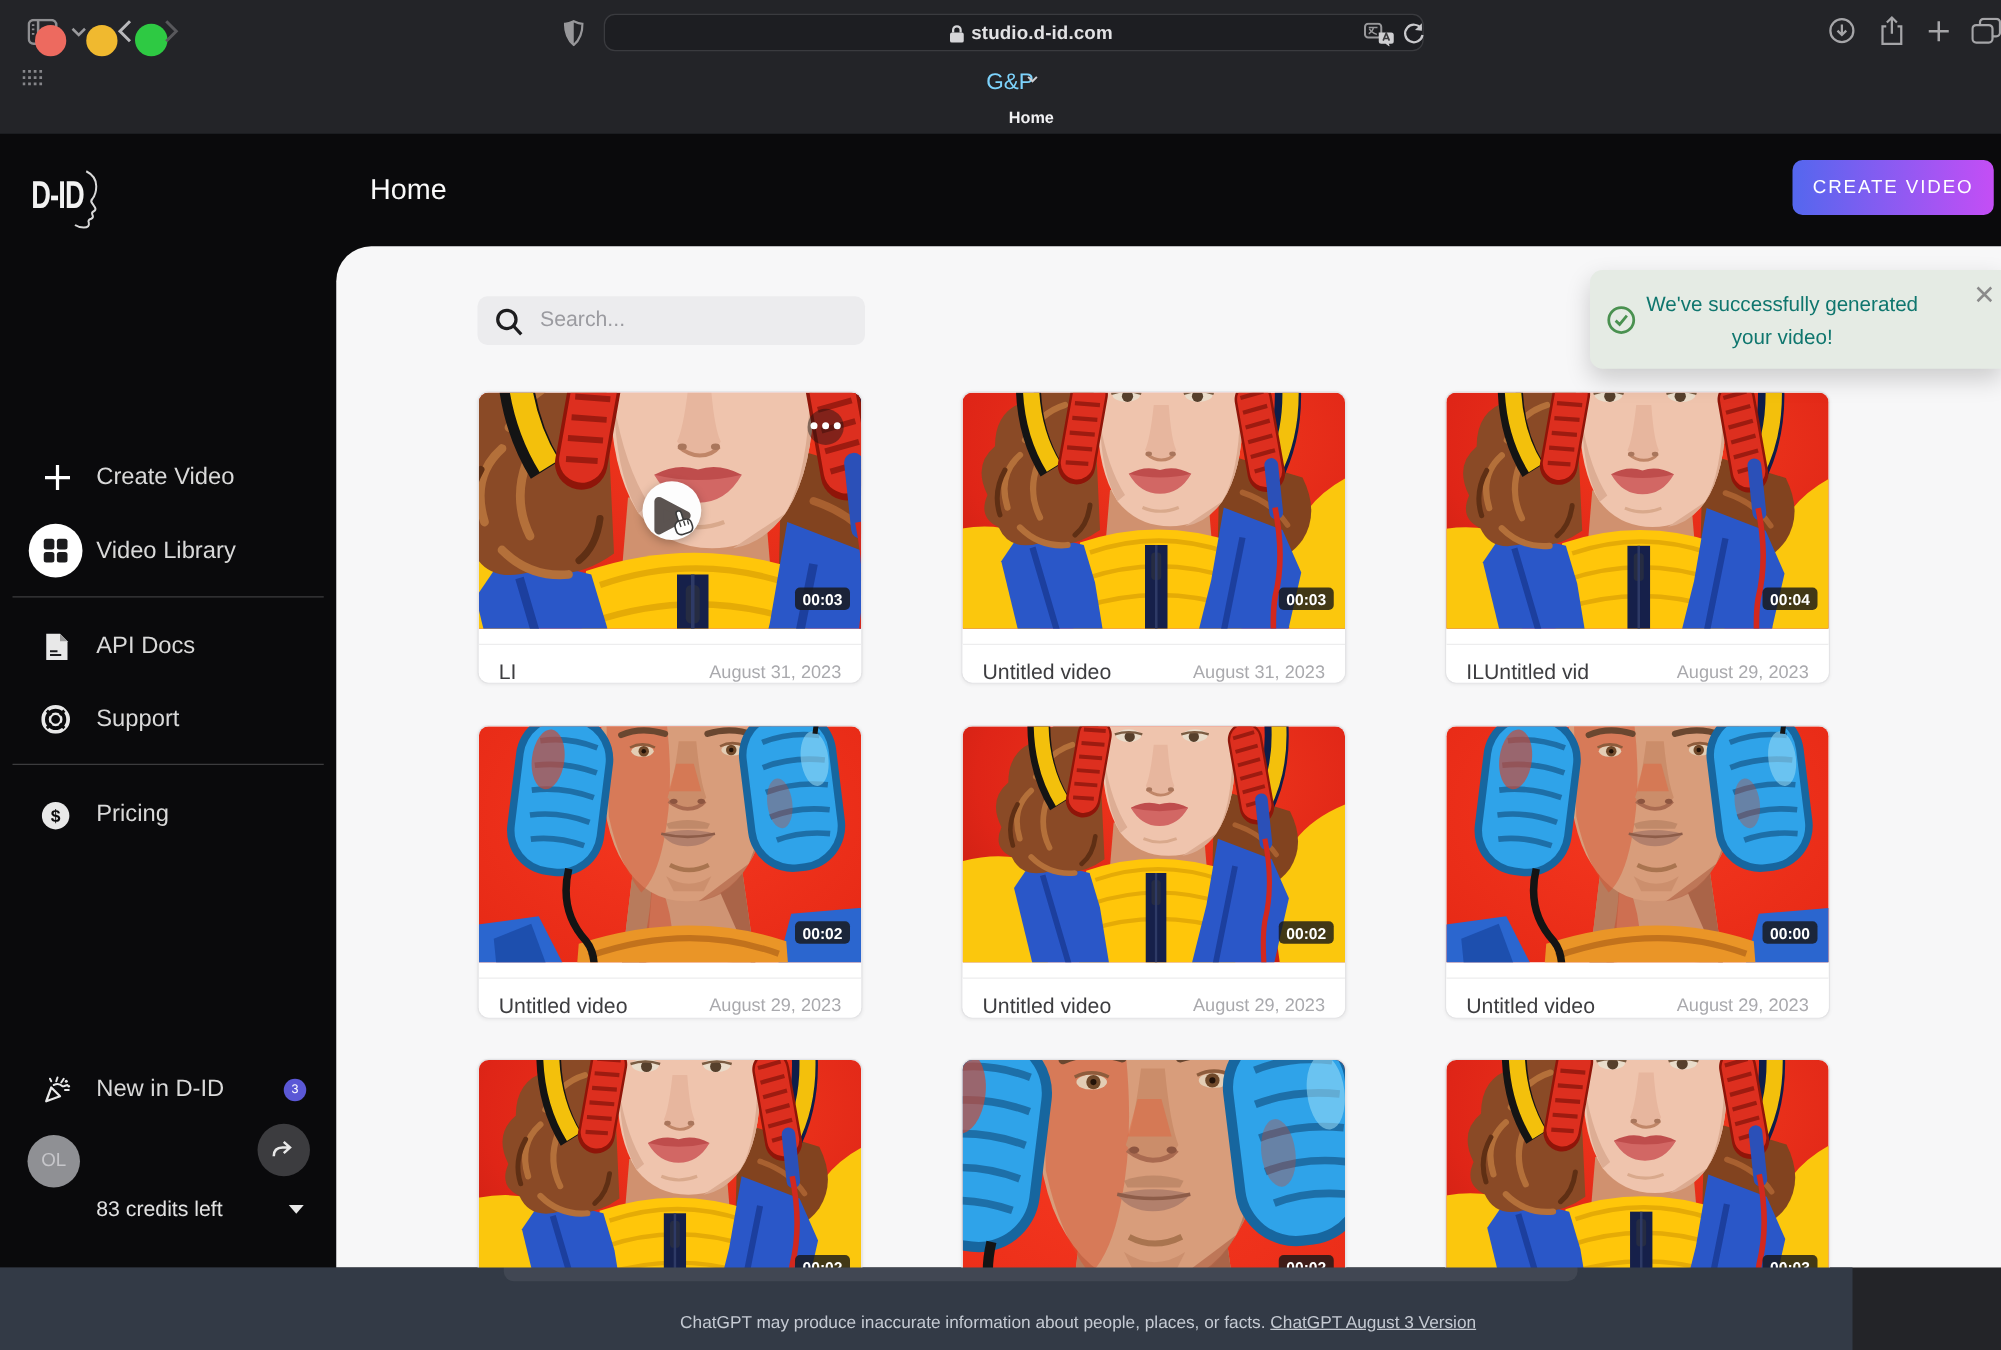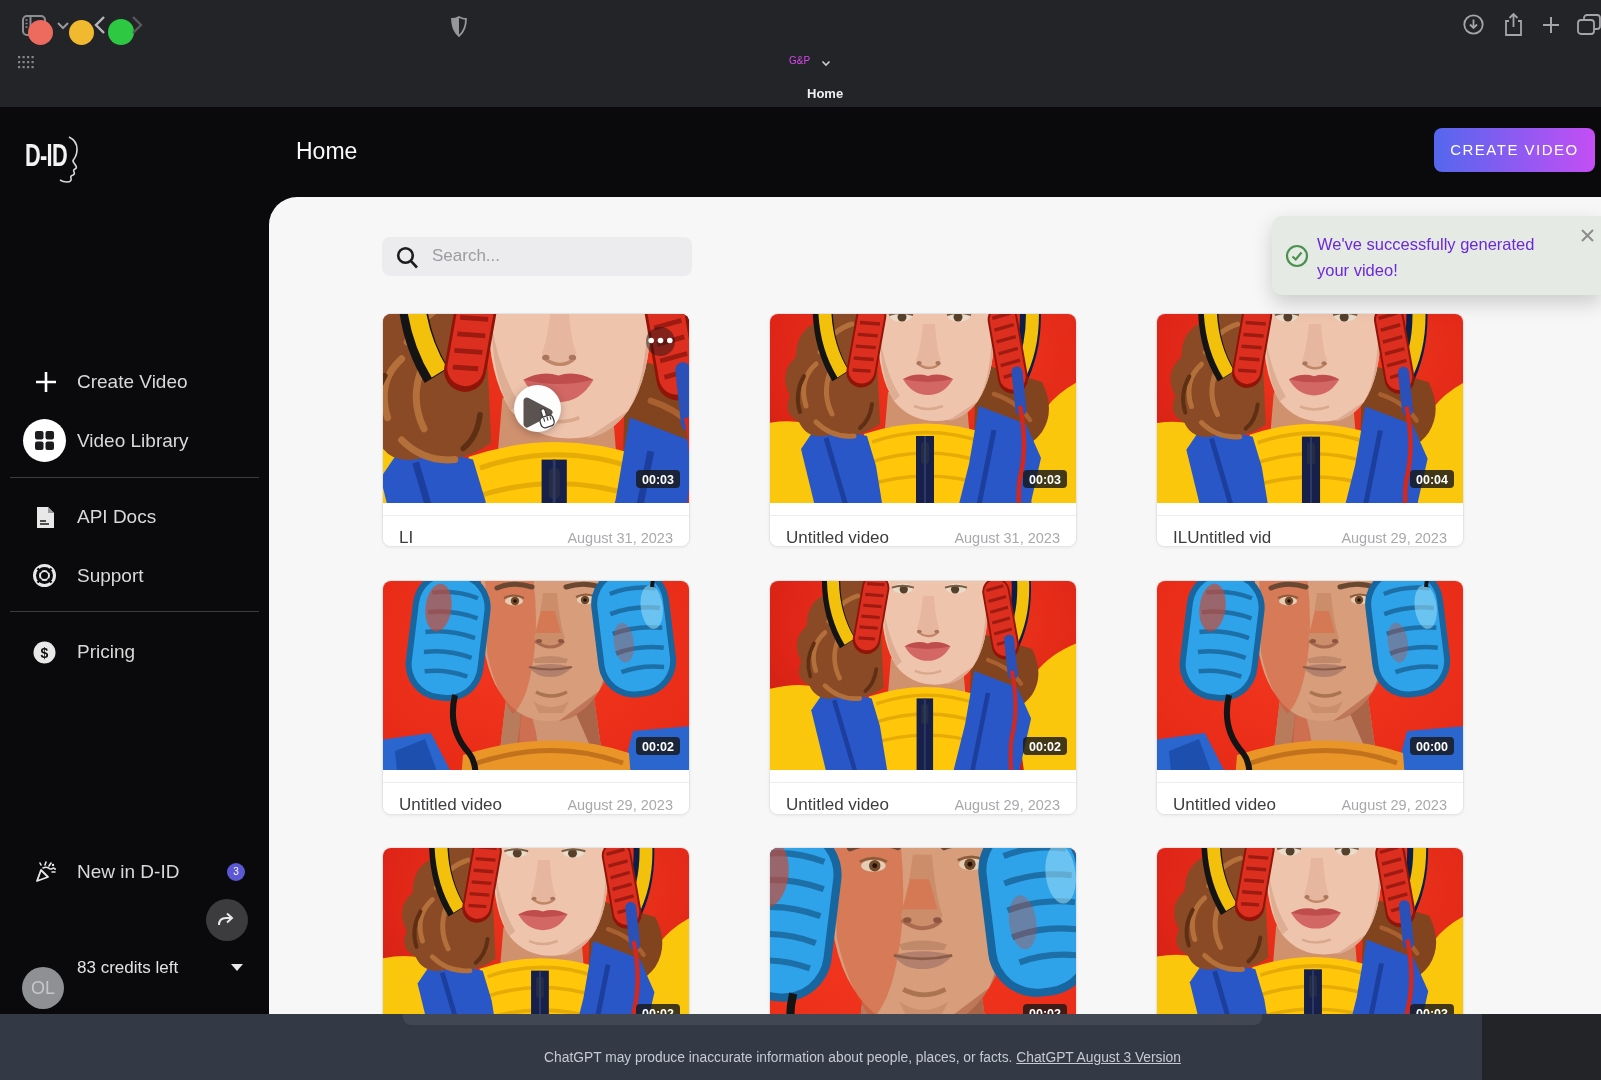--- a/index.html
+++ b/index.html
@@ -24,21 +24,21 @@
   
   .card { position:absolute; width:308px; background:#fff; border:1px solid #e4e4e6; border-radius:9px; box-shadow:0 1px 3px rgba(0,0,0,.06); overflow:hidden; }
   .thumb { position:relative; width:306px; height:189px; overflow:hidden; }
   .pic { position:absolute; left:0; top:0; }
   .cfoot { position:relative; width:306px; height:45px; background:#fff; border-top:1px solid #ededee;margin-top:12px; }
   .ctitle { position:absolute; left:16px; top:12px; font-size:17px; color:#3d3d40; }
   .cdate { position:absolute; right:16px; top:14px; font-size:14.5px; color:#a9a9ad; }
   .badge { position:absolute; right:9px; bottom:15px; height:18px; padding:1px 6px; background:rgba(25,25,25,.82); border-radius:4px; color:#fff; font-size:12.5px; font-weight:bold; line-height:18px; }
   
   #toast { position:absolute; left:1272px; top:216px; width:329px; height:79px; background:#e5ebe4; border-radius:10px 0 0 10px; box-shadow:0 8px 20px rgba(0,0,0,.18); }
-  #toast .txt { position:absolute; left:45px; top:15px; color:#6d28d9; font-size:16.5px; line-height:26px; }
+  #toast .txt { position:absolute; left:45px; top:15px; color:#0f766e; font-size:16.5px; line-height:26px;text-align:center; }
   
   #footer { position:absolute; left:0; top:1014px; width:1482px; height:66px; background:#333a46; }
   #fstrip { position:absolute; left:403px; top:0px; width:859px; height:11px; background:rgba(255,255,255,.07); border-radius:0 0 8px 8px; }
   #ftext { position:absolute; left:62px; top:36px; width:1601px; text-align:center; color:#c5cad3; font-size:13.8px; }
 </style>
 </head>
 <body>
 <div id="stage">
 
 <svg width="0" height="0" style="position:absolute">
@@ -214,38 +214,55 @@
           <rect x="4.5" y="10" width="2.2" height="2.2"></rect>
           <rect x="9" y="10" width="2.2" height="2.2"></rect>
           <rect x="13.5" y="10" width="2.2" height="2.2"></rect>
         </g>
   </svg>
 
   <svg class="abs" style="left:451px;top:16px" width="16" height="21" viewBox="0 0 16 21">
         <path d="M 8 1 Q 12 3 15 3 Q 15 14 8 20 Q 1 14 1 3 Q 4 3 8 1 Z" fill="none" stroke="#97979a" stroke-width="1.8"></path>
         <path d="M 8 1 Q 4 3 1 3 Q 1 14 8 20 Z" fill="#97979a"></path>
       </svg>
+  <div id="addrbar">
+    <svg class="abs" style="left:275px;top:7px" width="13" height="16" viewBox="0 0 13 16">
+          <rect x="1" y="7" width="11" height="8" rx="1.5" fill="#d5d5d8"></rect>
+          <path d="M 3.5 7 V 5 a 3 3 0 0 1 6 0 V 7" stroke="#d5d5d8" stroke-width="1.8" fill="none"></path>
+        </svg>
+    <span class="abs" style="left:293px;top:6px;color:#e2e2e4;font-size:15px;font-weight:bold;letter-spacing:.1px">studio.d-id.com</span>
+    <svg class="abs" style="left:607px;top:6px" width="26" height="19" viewBox="0 0 26 19">
+          <rect x="1" y="1" width="13" height="11" rx="2.5" fill="none" stroke="#98989b" stroke-width="1.6"></rect>
+          <path d="M 4 4 h 7 M 7.5 4 v 1 q -1 3 -3.5 4 M 4.5 5 q 1.5 3 6 4.5" stroke="#98989b" stroke-width="1.2" fill="none"></path>
+          <path d="M 12 8 h 10 q 2 0 2 2 v 5 q 0 2 -2 2 h -2 l 1 2.5 L 17.5 17 H 14 q -2 0 -2 -2 Z" fill="#cfcfd2"></path>
+          <path d="M 15.5 14.5 L 18 8.5 L 20.5 14.5 M 16.3 12.8 h 3.4" stroke="#3a3a3d" stroke-width="1.3" fill="none"></path>
+        </svg>
+    <svg class="abs" style="left:638px;top:5px" width="18" height="20" viewBox="0 0 18 20">
+          <path d="M 15 6 A 7 7 0 1 0 16 11" stroke="#cacacd" stroke-width="1.8" fill="none"></path>
+          <path d="M 15.5 1.5 L 15.5 7.5 L 10 7 Z" fill="#cacacd"></path>
+        </svg>
+  </div>
 
   <svg class="abs" style="left:1463px;top:14px" width="21" height="21" viewBox="0 0 21 21">
         <circle cx="10.5" cy="10.5" r="9.2" stroke="#a5a5a8" stroke-width="1.8" fill="none"></circle>
         <path d="M 10.5 5.5 v 8 M 7 10.5 l 3.5 3.5 l 3.5 -3.5" stroke="#a5a5a8" stroke-width="1.8" fill="none"></path>
       </svg>
   <svg class="abs" style="left:1503px;top:12px" width="21" height="25" viewBox="0 0 21 25">
         <path d="M 6 9 H 3 V 23 H 18 V 9 H 15" stroke="#a5a5a8" stroke-width="1.8" fill="none"></path>
         <path d="M 10.5 15 V 2.5 M 6.5 6 L 10.5 2 L 14.5 6" stroke="#a5a5a8" stroke-width="1.8" fill="none"></path>
       </svg>
   <svg class="abs" style="left:1541px;top:15px" width="20" height="20" viewBox="0 0 20 20">
         <path d="M 10 2 V 18 M 2 10 H 18" stroke="#a5a5a8" stroke-width="2" fill="none"></path>
       </svg>
   <svg class="abs" style="left:1577px;top:14px" width="24" height="22" viewBox="0 0 24 22">
         <rect x="7" y="1" width="16" height="14" rx="3" stroke="#a5a5a8" stroke-width="1.8" fill="none"></rect>
         <rect x="1" y="6" width="16" height="14" rx="3" fill="#232428" stroke="#a5a5a8" stroke-width="1.8"></rect>
       </svg>
 
-  <span class="abs" style="left:789px;top:55px;color:#d946ef;font-size:10px">G&amp;P</span>
+  <span class="abs" style="left:789px;top:55px;color:#7dd3fc;font-size:18px">G&amp;P</span>
   <svg class="abs" style="left:821px;top:60px" width="10" height="7" viewBox="0 0 10 7">
         <path d="M 1.5 1.5 L 5 5 L 8.5 1.5" stroke="#cfcfd2" stroke-width="1.6" fill="none"></path>
       </svg>
   <span class="abs" style="left:807px;top:86px;color:#f0f0f2;font-size:13px;font-weight:bold">Home</span>
 </div>
 
 <div id="app">
   <div id="panel"></div>
 </div>
 
@@ -295,21 +312,21 @@
       <path d="M 10 8 Q 14 6 17 9 M 12 5 L 13 2 M 16 6 L 18 3 M 18 9 L 21 8 M 19 12 L 22 12 M 8 5 L 7 3" stroke="#e8e8e8" stroke-width="1.6" fill="none" stroke-linecap="round"></path>
       <circle cx="20" cy="5" r="1.2" fill="#e8e8e8"></circle>
       <circle cx="22" cy="9" r="1" fill="#e8e8e8"></circle>
     </svg>
 <div class="sbitem" style="left:77px;top:861px">New in D-ID</div>
 <div class="circ" style="left:227px;top:863px;width:18px;height:18px;background:#5b58d6;color:#fff;font-size:10px;text-align:center;line-height:18px">3</div>
 <div class="circ" style="left:206px;top:899px;width:42px;height:42px;background:#3c3c3f"></div>
 <svg class="abs" style="left:217px;top:911px" width="21" height="18" viewBox="0 0 21 18">
       <path d="M 2 14 Q 2 7 9 7 H 14 M 10 2.5 L 15 7 L 10 11.5" stroke="#e8e8e8" stroke-width="2" fill="none"></path>
     </svg>
-<div class="circ" style="left:22px;top:967px;width:42px;height:42px;background:#8f9094;color:#c6c6ca;font-size:18px;text-align:center;line-height:42px">OL</div>
+<div class="circ" style="left:22px;top:908px;width:42px;height:42px;background:#8f9094;color:#c6c6ca;font-size:15px;text-align:center;line-height:42px">OL</div>
 <div class="sbitem" style="left:77px;top:958px;font-size:17px;color:#e2e2e2">83 credits left</div>
 <svg class="abs" style="left:230px;top:963px" width="14" height="9" viewBox="0 0 14 9">
       <path d="M 1 1 L 7 8 L 13 1 Z" fill="#e8e8e8"></path>
     </svg>
 
 <div id="search">
   <svg class="abs" style="left:14px;top:9px" width="24" height="23" viewBox="0 0 24 23">
         <circle cx="9.5" cy="9.5" r="7.3" stroke="#1d1d1f" stroke-width="2.6" fill="none"></circle>
         <line x1="14.8" y1="14.8" x2="21" y2="21.5" stroke="#1d1d1f" stroke-width="2.6"></line>
       </svg>

